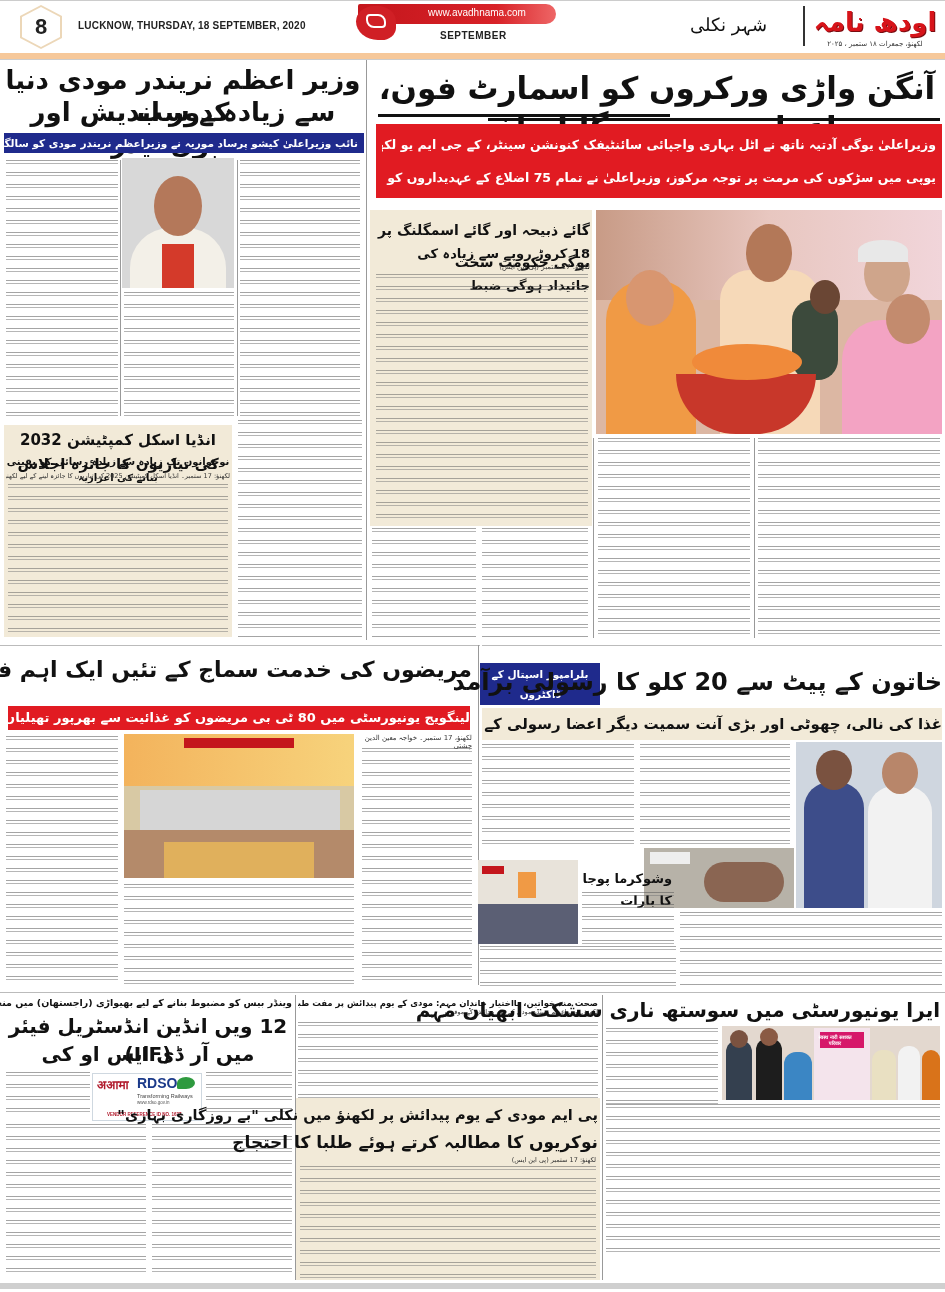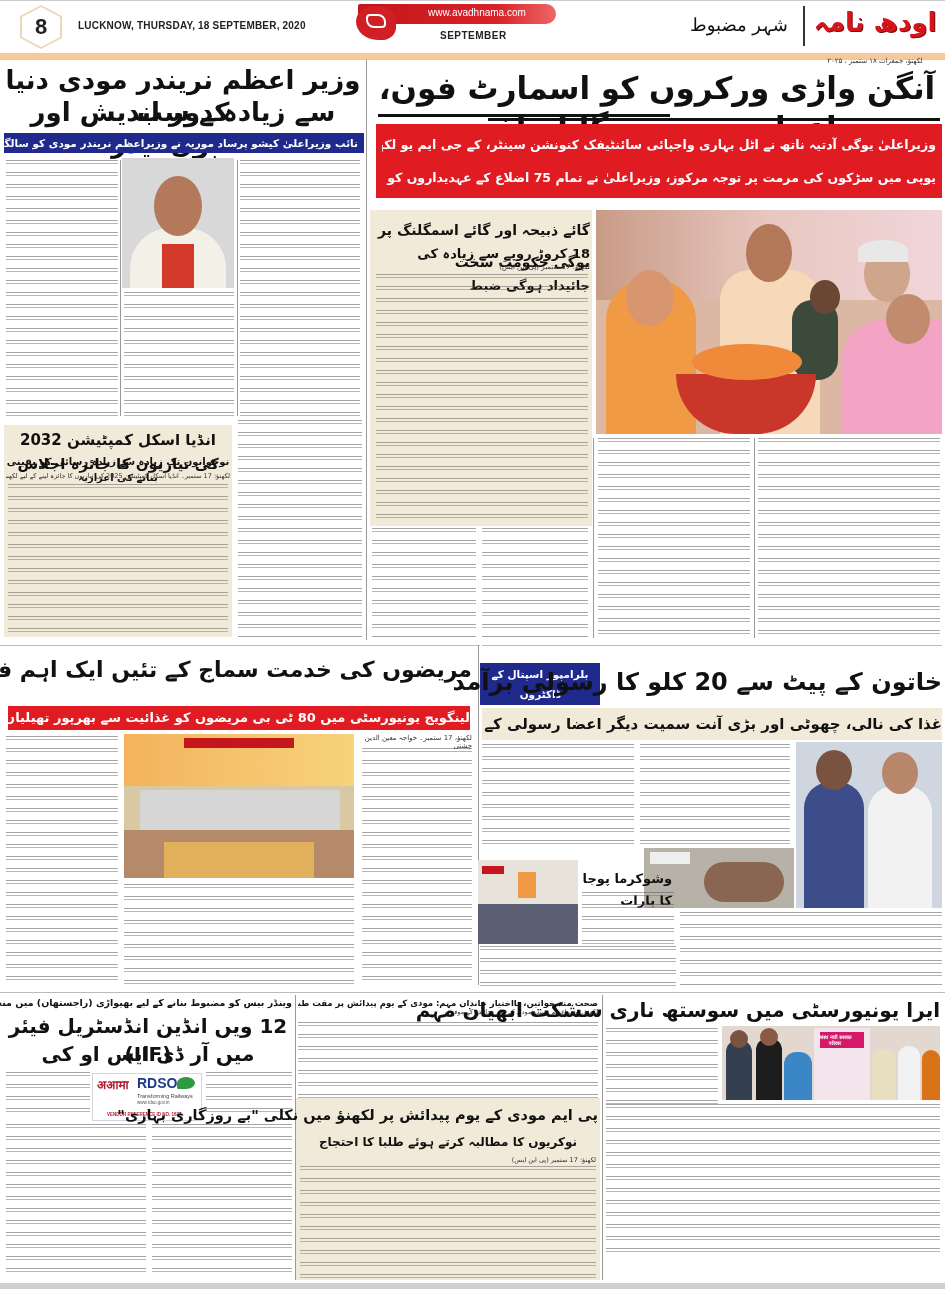--- a/index.html
+++ b/index.html
@@ -16,21 +16,21 @@
   #page-num { left: 20px; top: 5px; width: 42px; height: 44px; font: bold 22px "Liberation Sans", sans-serif; line-height: 44px; text-align: center; color: #222; }
   #dateline { left: 78px; top: 20px; font: bold 10px "Liberation Sans", sans-serif; color: #222; letter-spacing: 0.2px; }
   #web-ribbon { left: 358px; top: 4px; width: 198px; height: 20px; background: linear-gradient(90deg, #c4161c 0%, #d82228 70%, #e66 100%); border-radius: 2px 10px 10px 2px; }
   #web-url { left: 408px; top: 7px; font: 10px "Liberation Sans", sans-serif; color: #fff; margin-left: 20px; }
   #logo-hand { left: 356px; top: 6px; width: 40px; height: 34px; background: #d01f25; border-radius: 50% 50% 40% 60%; }
   #logo-hand-inner { left: 366px; top: 14px; width: 20px; height: 14px; border: 2px solid #fff; border-radius: 4px 8px 4px 8px; }
   #brand-name { left: 440px; top: 30px; font: bold 10px "Liberation Sans", sans-serif; color: #222; letter-spacing: 0.5px; }
   #section-title { left: 690px; top: 14px; font: 18px "DejaVu Serif", serif; color: #111; }
   #mast-divider { left: 803px; top: 6px; width: 2px; height: 40px; background: #333; }
   #urdu-logo { left: 812px; top: 5px; width: 126px; height: 34px; font: bold 26px "DejaVu Sans", sans-serif; color: #d7141a; text-align: center; line-height: 34px; text-shadow: 1px 1px 0 #7a0c10; }
-  #urdu-logo-date { left: 812px; top: 57px; width: 126px; font: 7px "DejaVu Sans", sans-serif; color: #333; text-align: center; }
+  #urdu-logo-date { left: 812px; top: 40px; width: 126px; font: 7px "DejaVu Sans", sans-serif; color: #333; text-align: center; }
 
   
   .lines { background-image: repeating-linear-gradient(to bottom, #5a5a5a 0, #5a5a5a 1px, transparent 1px, transparent 3px, #7a7a7a 3px, #7a7a7a 4px, transparent 4px, transparent 12px); opacity: 0.55; }
   .lines.tan { opacity: 0.5; }
   .col-rule { background: #999; width: 1px; }
 
   
   .hl { font-family: "DejaVu Sans", sans-serif; font-weight: bold; color: #111; line-height: 1.1; }
   .red-band { background: #e11b22; color: #fff; font-weight: bold; }
   .blue-band { background: #1f2a8c; color: #fff; font-weight: bold; }
@@ -51,21 +51,21 @@
 </div>
 <div id="page-num-hex-outline" class="abs"></div>
 <div id="page-num-hex" class="abs"></div>
 <div id="page-num" class="abs">8</div>
 <div id="dateline" class="abs">LUCKNOW, THURSDAY, 18  SEPTEMBER, 2020</div>
 <div id="web-ribbon" class="abs"></div>
 <div id="logo-hand" class="abs"></div>
 <div id="logo-hand-inner" class="abs"></div>
 <div id="web-url" class="abs">www.avadhnama.com</div>
 <div id="brand-name" class="abs">SEPTEMBER</div>
-<div id="section-title" class="abs rtl">شہر مضبوط</div>
+<div id="section-title" class="abs rtl">شہر نکلی</div>
 <div id="mast-divider" class="abs"></div>
 <div id="urdu-logo" class="abs">اودھ نامہ</div>
 <div id="urdu-logo-date" class="abs rtl" style="text-align:center">لکھنؤ، جمعرات ۱۸ ستمبر ، ۲۰۲۵</div>
 
 <div class="abs hl rtl" style="left:376px; top:68px; width:562px; font-size:31px; line-height:40px; text-align:center;">آنگن واڑی ورکروں کو اسمارٹ فون، اعزازیہ میں ہوگا اضافہ</div>
 <div class="abs" style="left:378px; top:114px; width:292px; height:3px; background:#111;"></div>
 <div class="abs" style="left:488px; top:118px; width:452px; height:3px; background:#111;"></div>
 <div class="abs red-band rtl" style="left:376px; top:124px; width:566px; height:74px; padding:4px 6px; font-size:12.5px; line-height:33px;">
   <div style="white-space:nowrap; overflow:hidden;">وزیراعلیٰ یوگی آدتیہ ناتھ نے اٹل بہاری واجپائی سائنٹیفک کنونشن سینٹر، کے جی ایم یو لکھنؤ میں ریاستی سطح کے پروگراموں کا آغاز کیا</div>
   <div style="white-space:nowrap; overflow:hidden; text-align:center;">یوپی میں سڑکوں کی مرمت پر توجہ مرکوز، وزیراعلیٰ نے تمام 75 اضلاع کے عہدیداروں کو الٹی میٹم جاری کیا</div>
@@ -187,21 +187,21 @@
 <div class="abs lines" style="left:152px; top:1124px; width:140px; height:156px;"></div>
 <div class="abs lines" style="left:6px; top:1124px; width:140px; height:156px;"></div>
 <div class="abs col-rule" style="left:295px; top:995px; height:285px;"></div>
 
 <div class="abs hl rtl" style="left:298px; top:996px; width:300px; font-size:8.5px; line-height:14px; white-space:nowrap; overflow:hidden;">صحت مند خواتین، بااختیار خاندان مہم: مودی کے یوم پیدائش پر مفت طبی کیمپ کا انعقاد</div>
 <div class="abs rtl" style="left:298px; top:1008px; width:300px; font-size:6.5px; color:#333; white-space:nowrap; overflow:hidden;">لکھنؤ۔ وزیراعظم نریندر مودی کے یوم پیدائش کے موقع پر</div>
 <div class="abs lines" style="left:298px; top:1022px; width:300px; height:76px;"></div>
 
 <div class="abs tan-bg" style="left:296px; top:1098px; width:304px; height:182px;"></div>
 <div class="abs hl rtl" style="left:298px; top:1102px; width:300px; font-size:14.5px; line-height:26px; text-align:center; white-space:nowrap;">پی ایم مودی کے یوم پیدائش پر لکھنؤ میں نکلی "بے روزگاری بہاری"</div>
-<div class="abs hl rtl" style="left:298px; top:1130px; width:300px; font-size:12px; line-height:24px; text-align:center; white-space:nowrap; font-weight:900;">نوکریوں کا مطالبہ کرتے ہوئے طلبا کا احتجاج</div>
+<div class="abs hl rtl" style="left:298px; top:1130px; width:300px; font-size:17px; line-height:24px; text-align:center; white-space:nowrap; font-weight:900;">نوکریوں کا مطالبہ کرتے ہوئے طلبا کا احتجاج</div>
 <div class="abs rtl" style="left:300px; top:1156px; width:296px; font-size:6.5px; color:#333;">لکھنؤ: 17 ستمبر (پی این ایس)</div>
 <div class="abs lines tan" style="left:300px; top:1166px; width:296px; height:112px;"></div>
 <div class="abs col-rule" style="left:602px; top:995px; height:285px;"></div>
 
 <div class="abs hl rtl" style="left:606px; top:996px; width:334px; font-size:20px; line-height:28px; text-align:center; white-space:nowrap;">ایرا یونیورسٹی میں سوستھ ناری سشکت ابھیان مہم</div>
 <div class="abs photo" style="left:722px; top:1026px; width:218px; height:74px; background:#e3d8cf;">
   <div class="p" style="left:4px; top:14px; width:26px; height:60px; background:#34404f; border-radius:12px 12px 0 0;"></div>
   <div class="p" style="left:8px; top:4px; width:18px; height:18px; background:#7a5240; border-radius:50%;"></div>
   <div class="p" style="left:34px; top:12px; width:26px; height:62px; background:#1d1d1d; border-radius:12px 12px 0 0;"></div>
   <div class="p" style="left:38px; top:2px; width:18px; height:18px; background:#8a5a44; border-radius:50%;"></div>

